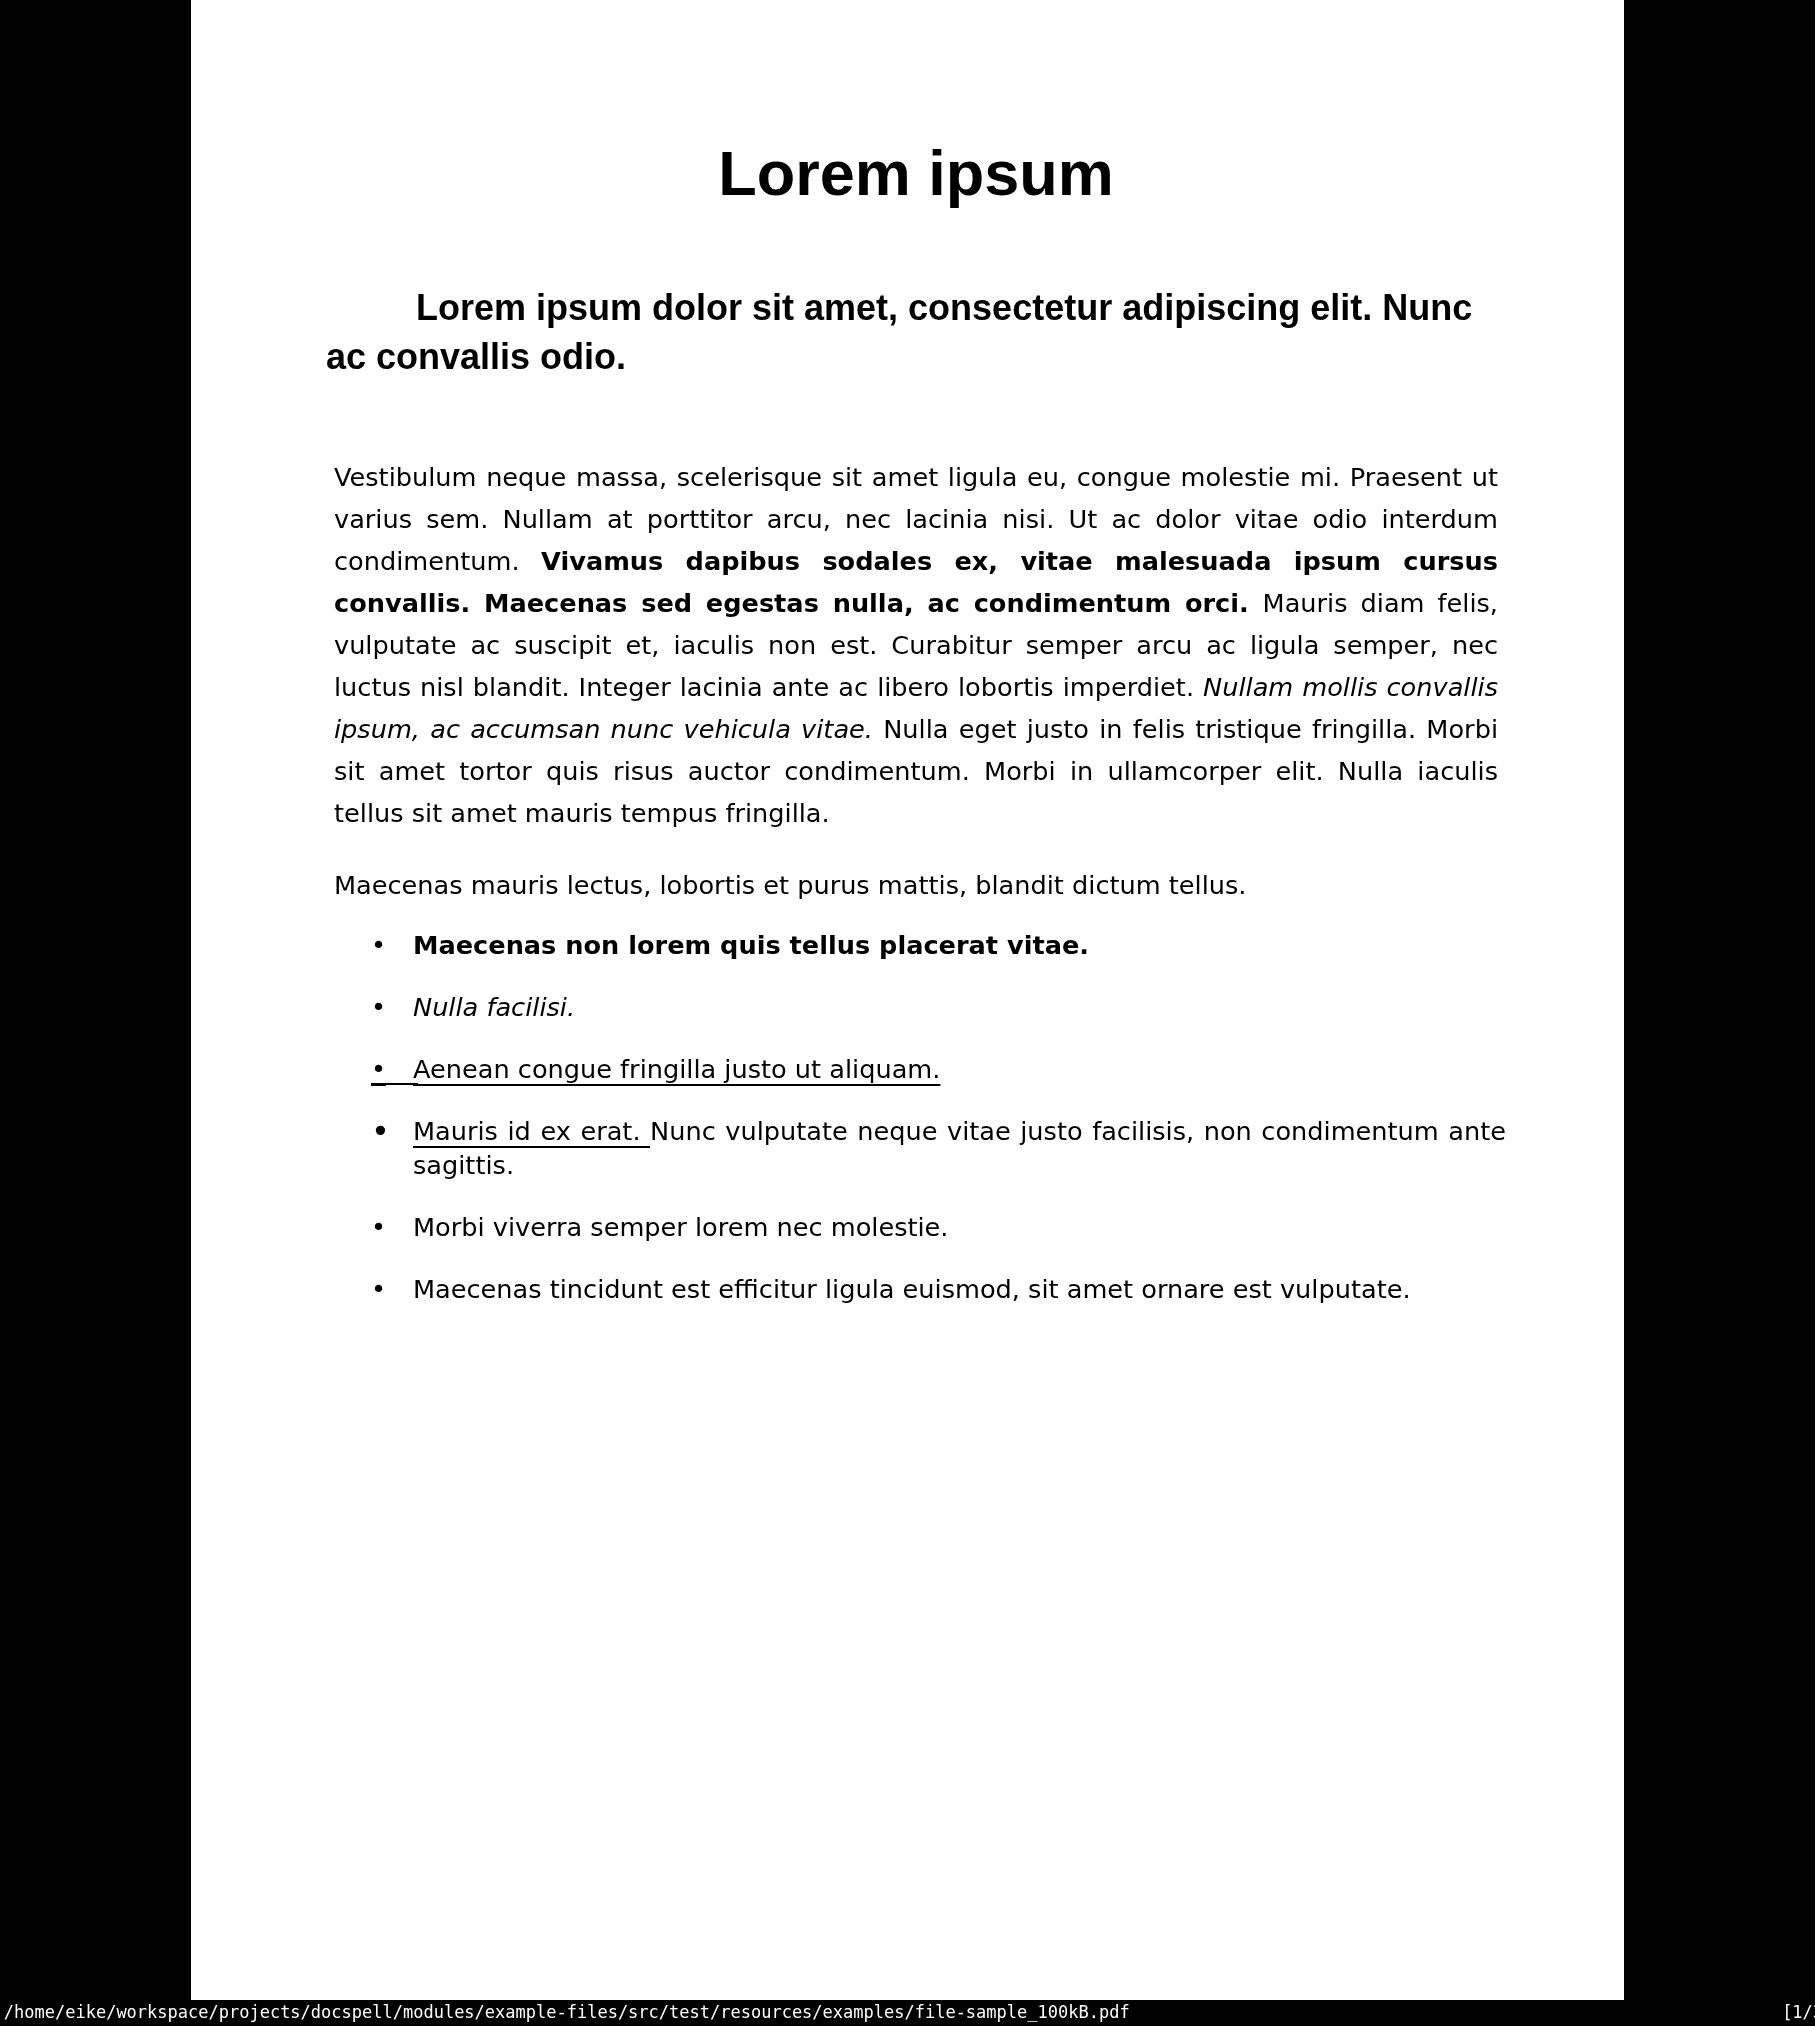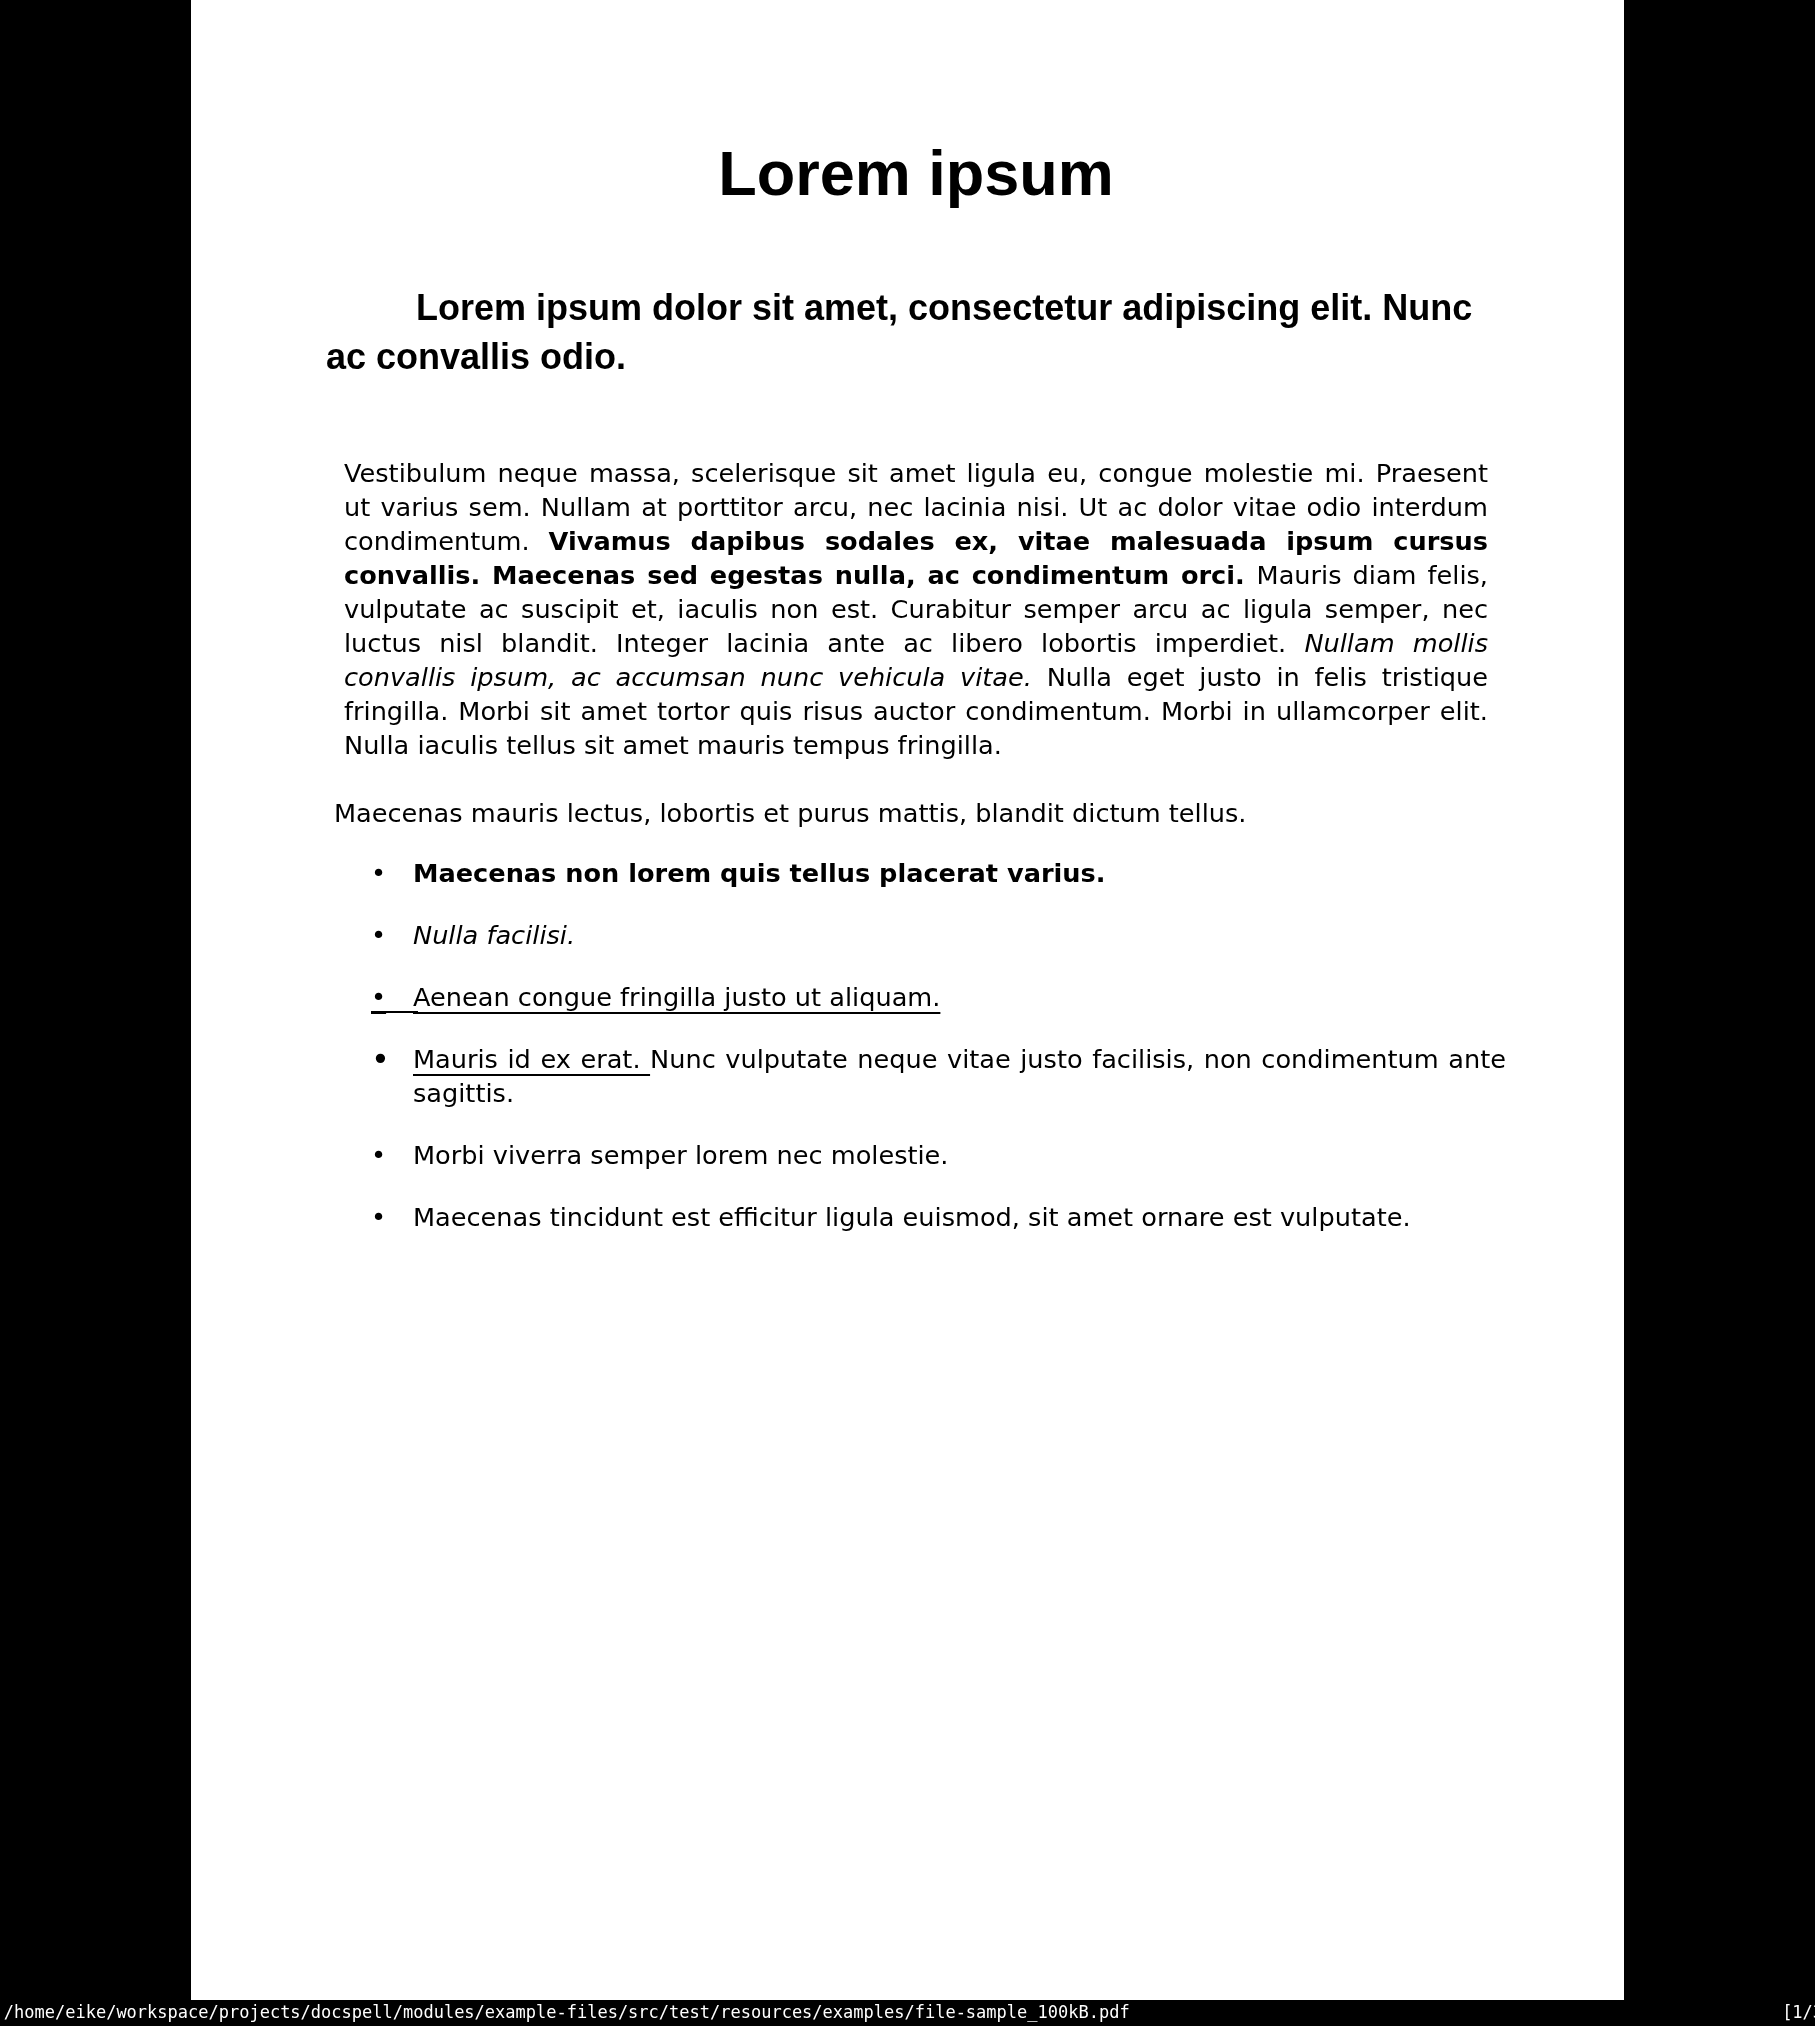--- a/index.html
+++ b/index.html
@@ -43,24 +43,24 @@
     margin: 0;
     margin-top: 78px;
     font-family: "Liberation Sans", sans-serif;
     font-weight: bold;
     font-size: 36px;
     line-height: 49px;
     text-indent: 90px;
     text-align: left;
   }
   .body-par {
-    margin: 18px;
+    margin: 8px;
     margin-top: 75px;
     font-size: 25.6px;
-    line-height: 34px;
+    line-height: 42px;
     text-align: justify;
   }
   .body-par2 {
     margin: 8px;
     margin-top: 34px;
     font-size: 25.6px;
     line-height: 34px;
     text-align: left;
   }
   .bullet-list {
@@ -142,21 +142,21 @@
       <h2 class="doc-subtitle">Lorem ipsum dolor sit amet, consectetur adipiscing elit. Nunc ac convallis odio.</h2>
 
       <p class="body-par"><span class="run-regular">Vestibulum neque massa, scelerisque sit amet ligula eu, congue molestie mi. Praesent ut varius sem. Nullam at porttitor arcu, nec lacinia nisi. Ut ac dolor vitae odio interdum condimentum. </span><span class="run-bold">Vivamus dapibus sodales ex, vitae malesuada ipsum cursus convallis. Maecenas sed egestas nulla, ac condimentum orci. </span><span class="run-regular">Mauris diam felis, vulputate ac suscipit et, iaculis non est. Curabitur semper arcu ac ligula semper, nec luctus nisl blandit. Integer lacinia ante ac libero lobortis imperdiet. </span><span class="run-italic">Nullam mollis convallis ipsum, ac accumsan nunc vehicula vitae. </span><span class="run-regular">Nulla eget justo in felis tristique fringilla. Morbi sit amet tortor quis risus auctor condimentum. Morbi in ullamcorper elit. Nulla iaculis tellus sit amet mauris tempus fringilla.</span></p>
 
       <p class="body-par2">Maecenas mauris lectus, lobortis et purus mattis, blandit dictum tellus.</p>
 
       <div class="bullet-list">
 
         <div class="li">
           <span class="marker">•</span>
-          <span class="li-text"><span class="run-bold">Maecenas non lorem quis tellus placerat varius.</span></span>
+          <span class="li-text"><span class="run-bold">Maecenas non lorem quis tellus placerat vitae.</span></span>
         </div>
 
         <div class="li">
           <span class="marker">•</span>
           <span class="li-text"><span class="run-italic">Nulla facilisi.</span></span>
         </div>
 
         <div class="li">
           <span class="u-bridge"></span>
           <span class="marker u">•</span>

